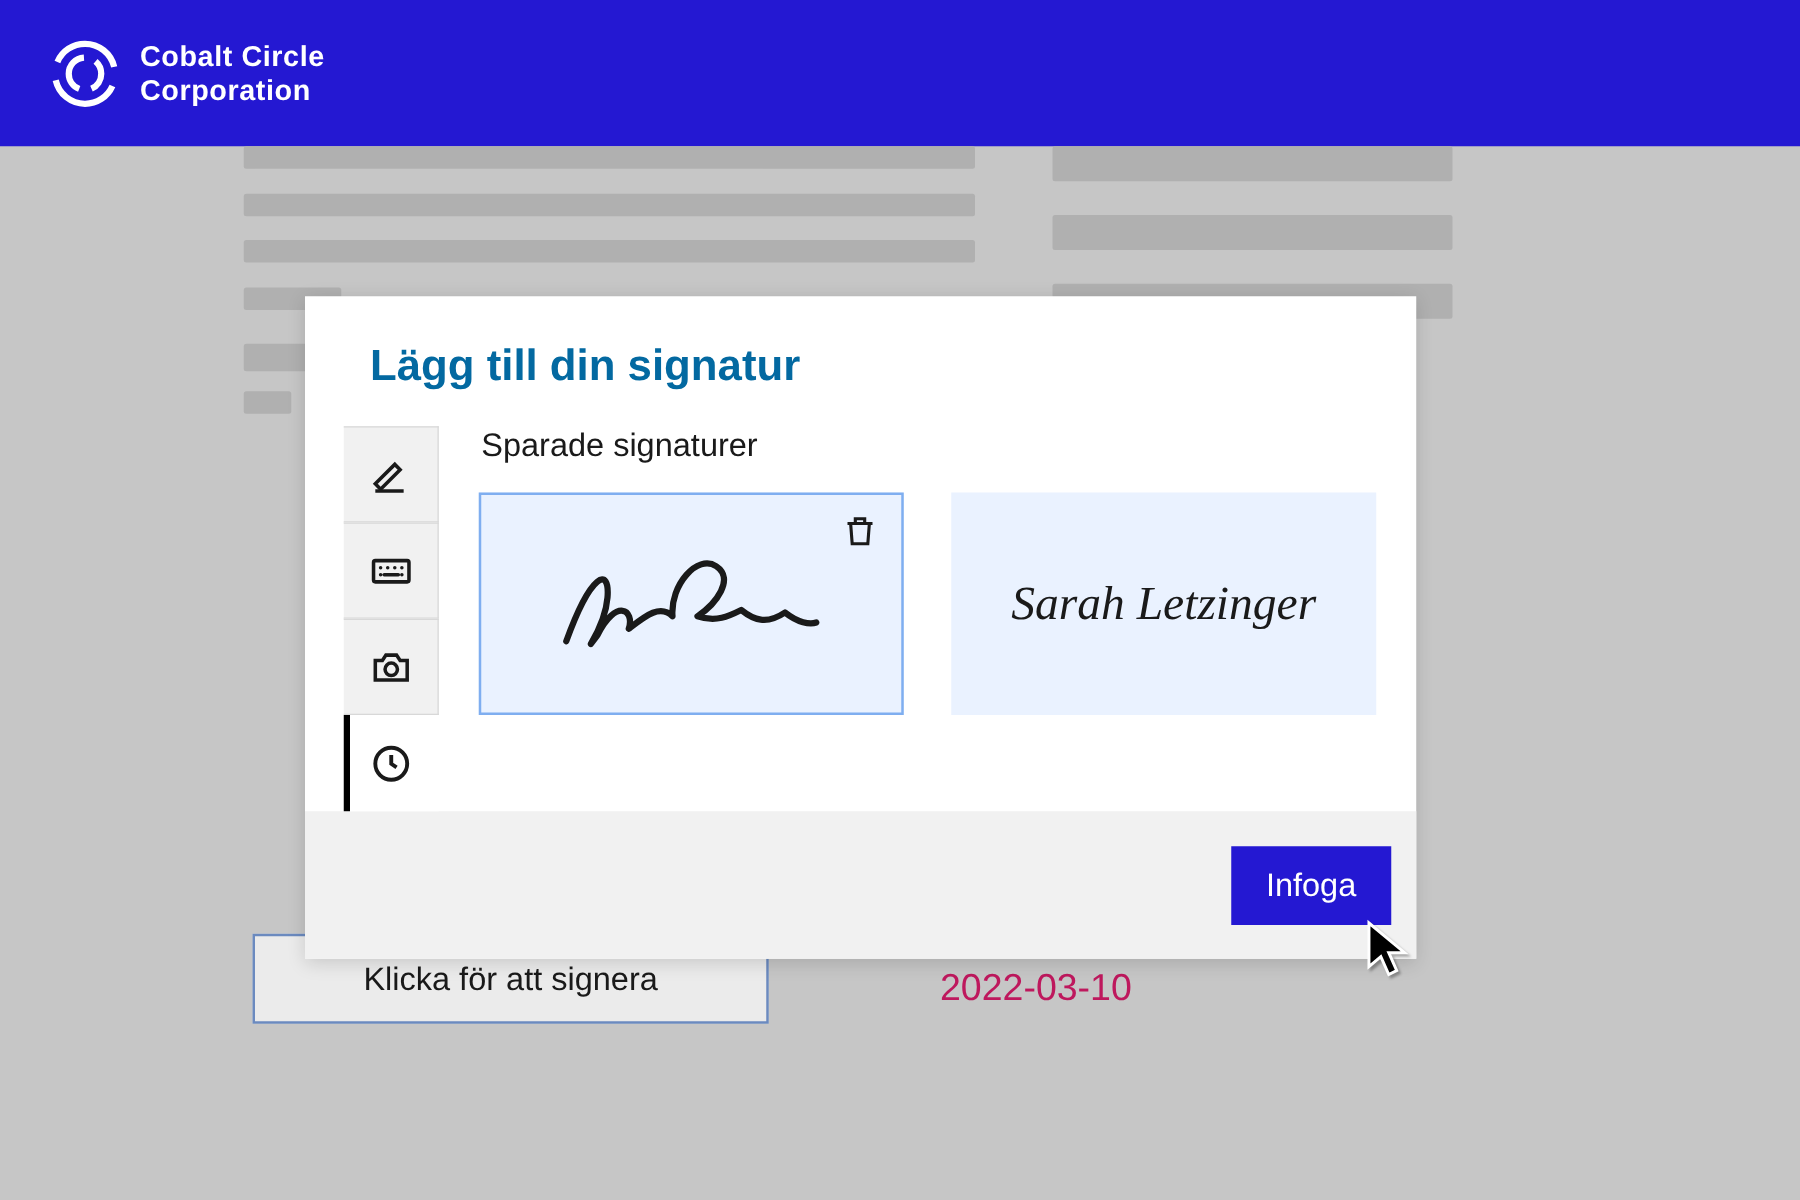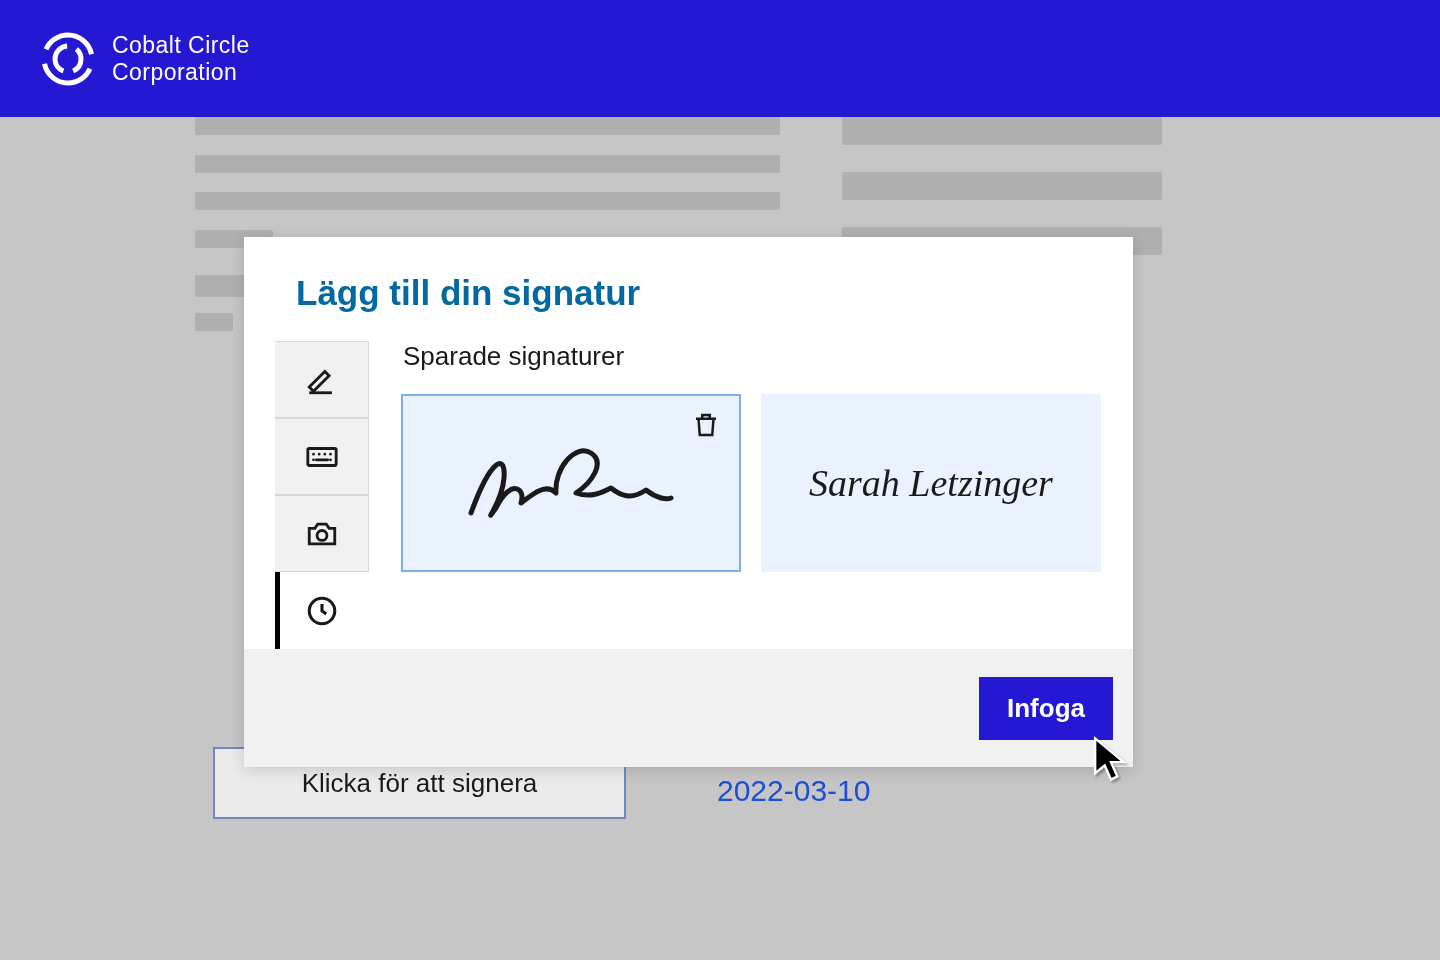--- a/index.html
+++ b/index.html
@@ -18,21 +18,21 @@
       align-items: center;
       justify-content: space-between;
       padding: 0 30px 0 40px;
     }
     .logo-wrap { display: flex; align-items: center; gap: 16px; }
     .logo-icon { width: 56px; height: 56px; }
     .logo-text {
       color: #fff;
       font-size: 23px;
       line-height: 1.15;
-      font-weight: 400;
+      font-weight: 700;
       letter-spacing: 0.02em;
     }
     .next-btn {
       background: #f7f5f2;
       color: #1a1a1a;
       font-size: 30px;
       font-weight: 500;
       padding: 18px 36px;
       border: none;
       cursor: pointer;
@@ -46,37 +46,37 @@
       padding-top: 28px;
     }
     .skeleton {
       background: #b0b0b0;
       border-radius: 2px;
     }
     .sk-group { position: absolute; }
     .sign-box {
       position: absolute;
       top: 630px;
-      left: 213px;
+      left: 202px;
       width: 413px;
       height: 72px;
       border: 2px solid #6b8abf;
       background: #ebebeb;
       display: flex;
       align-items: center;
       justify-content: center;
       font-size: 26px;
       color: #1a1a1a;
     }
     .date-text {
       position: absolute;
       top: 657px;
-      left: 717px;
+      left: 752px;
       font-size: 30px;
-      color: #1d4ed8;
+      color: #be185d;
     }
     .modal {
       position: absolute;
       top: 237px;
       left: 244px;
       width: 889px;
       background: #fff;
       box-shadow: 0 3px 14px rgba(0,0,0,0.15);
     }
     .modal-title {
@@ -126,21 +126,21 @@
       padding: 0 32px 0 32px;
     }
     .saved-label {
       font-size: 26px;
       color: #1a1a1a;
       margin-bottom: 22px;
       padding-left: 2px;
     }
     .sig-row {
       display: flex;
-      gap: 20px;
+      gap: 38px;
     }
     .sig-card {
       width: 340px;
       height: 178px;
       background: #eaf2ff;
       position: relative;
       display: flex;
       align-items: center;
       justify-content: center;
       cursor: pointer;
@@ -165,21 +165,21 @@
       display: flex;
       align-items: center;
       justify-content: flex-end;
       gap: 20px;
       padding-right: 20px;
     }
     .btn-primary {
       background: #2418d2;
       color: #fff;
       font-size: 26px;
-      font-weight: 700;
+      font-weight: 400;
       padding: 16px 28px;
       border: none;
       cursor: pointer;
     }
     .cursor {
       position: absolute;
       top: 735px;
       left: 1092px;
       pointer-events: none;
       filter: drop-shadow(2px 2px 1px rgba(0,0,0,0.3));

